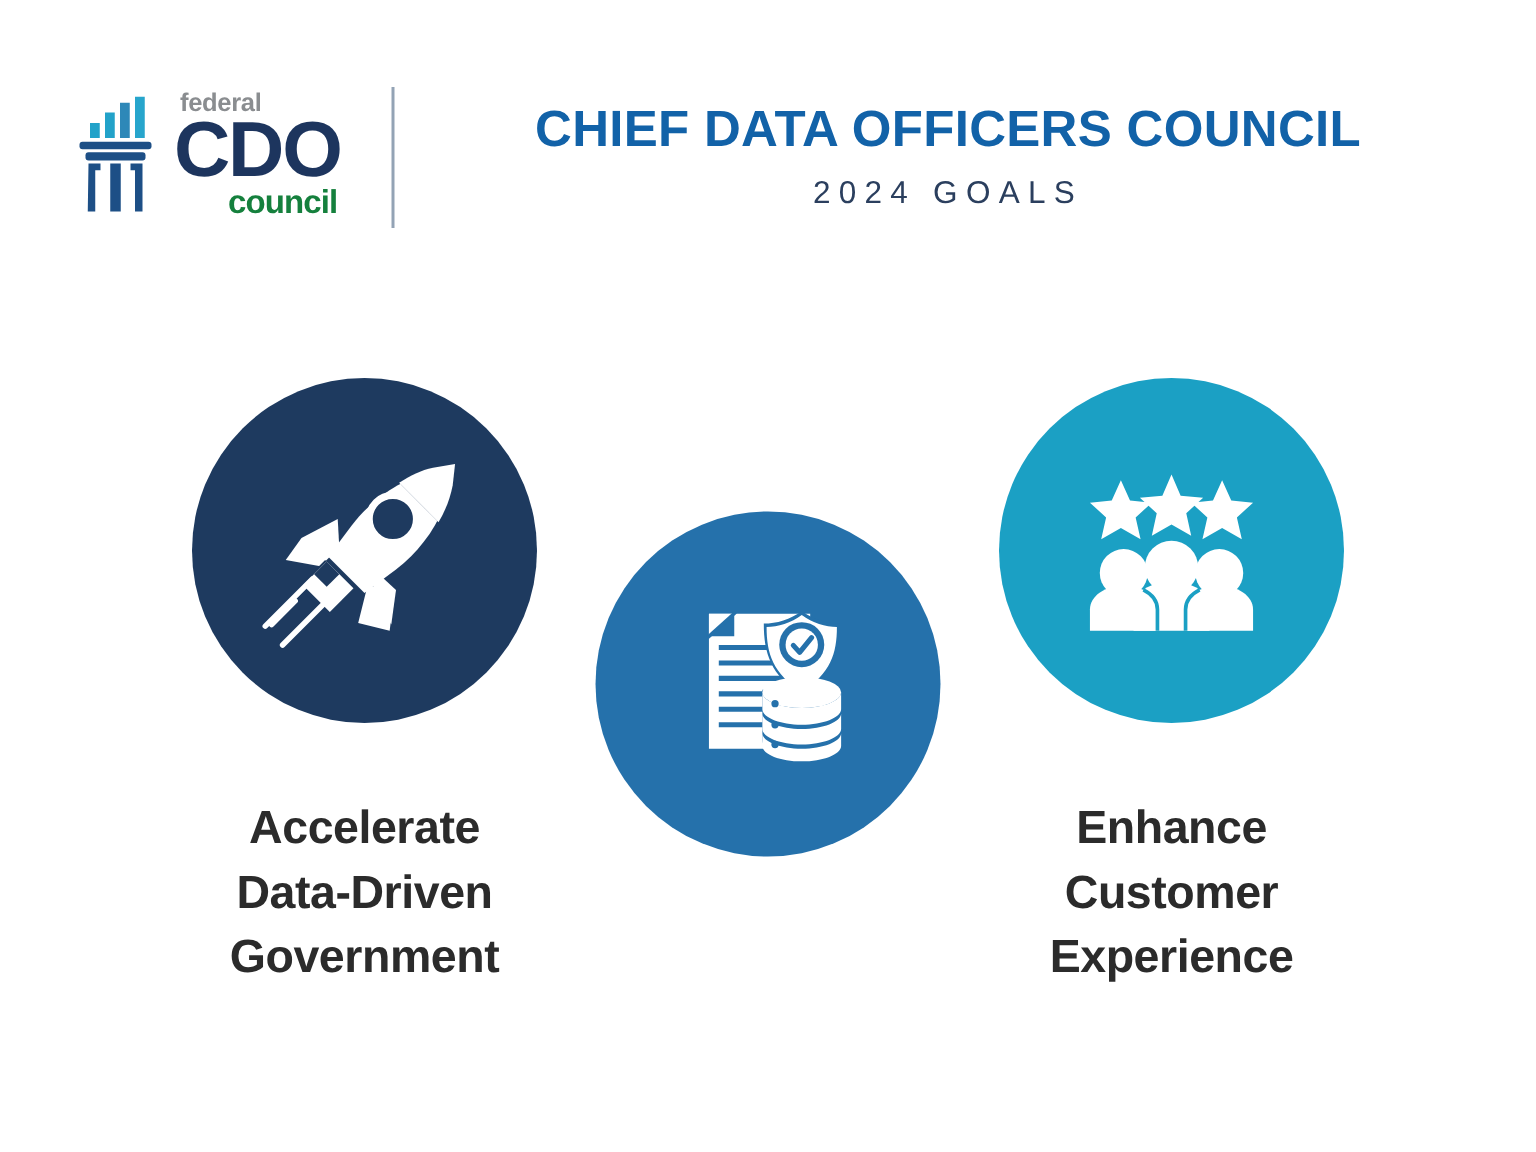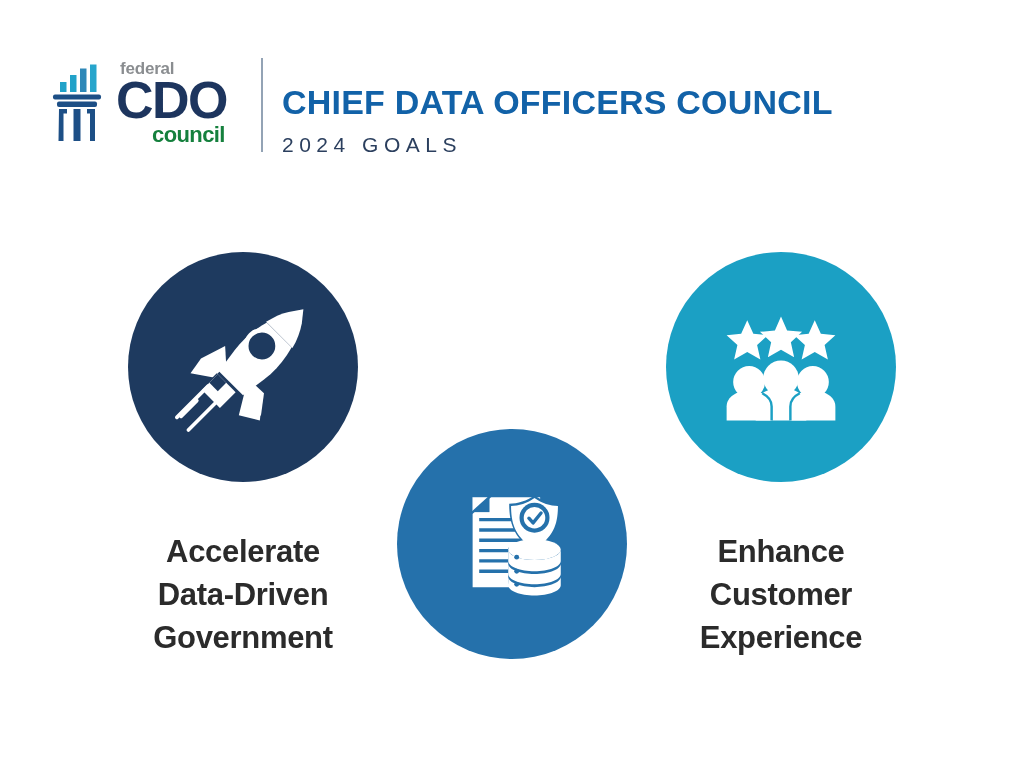--- a/index.html
+++ b/index.html
@@ -92,26 +92,27 @@
     left: 261px;
     top: 12px;
     width: 2px;
     height: 94px;
     background: #93a3b5;
   }
 
   .header-titles {
     position: absolute;
     left: 282px;
-    top: 16px;
+    top: 0;
     width: 700px;
     height: 116px;
     display: flex;
     flex-direction: column;
     justify-content: center;
+    align-items: center;
   }
   .header-title {
     font-size: 34px;
     font-weight: 700;
     color: #1262a8;
     letter-spacing: 0.2px;
     line-height: 1.05;
     white-space: nowrap;
   }
   .header-subtitle {
@@ -125,21 +126,21 @@
   }
 
   
   .goals {
     position: absolute;
     left: 118px;
     top: 252px;
     width: 788px;
     display: flex;
     justify-content: space-between;
-    align-items: flex-end;
+    align-items: center;
   }
   .goal {
     width: 250px;
     display: flex;
     flex-direction: column;
     align-items: center;
   }
   .goal-circle {
     width: 230px;
     height: 230px;

